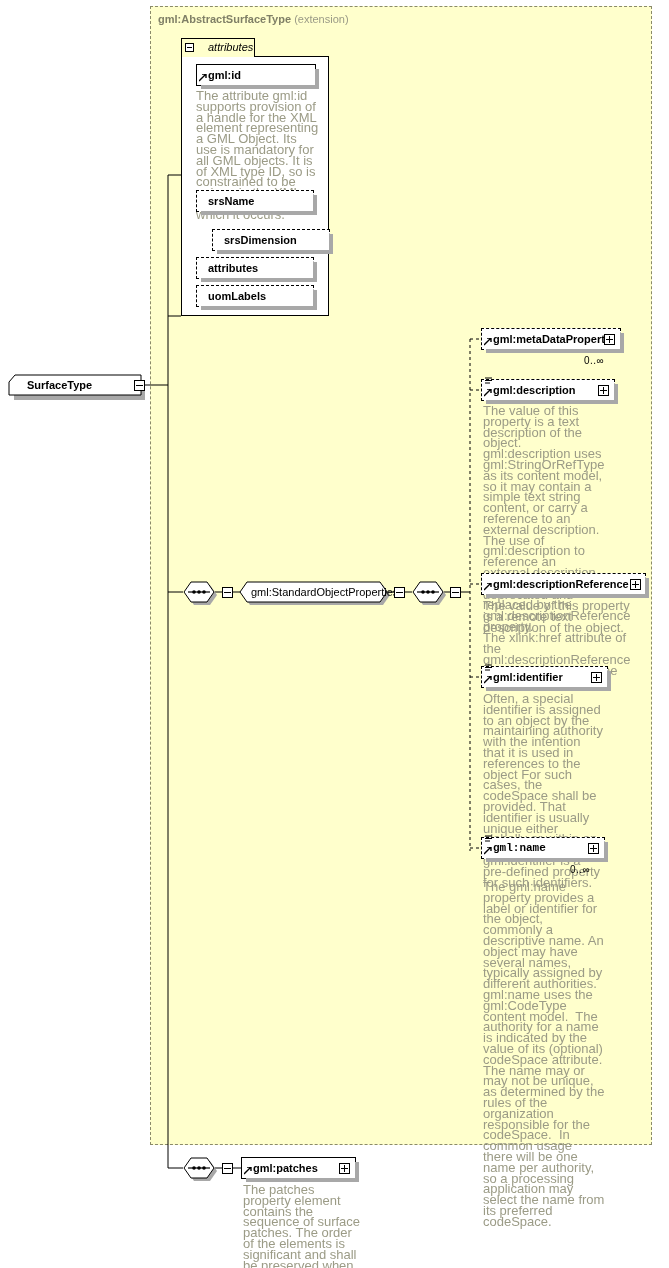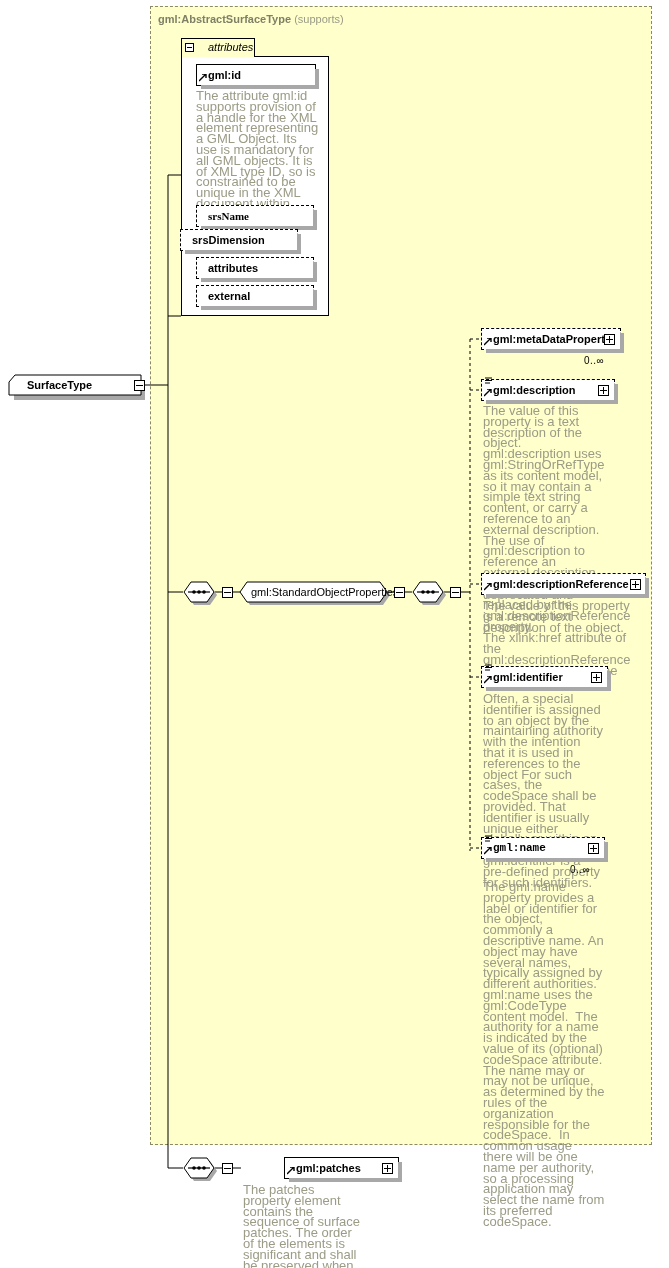--- a/index.html
+++ b/index.html
@@ -177,21 +177,21 @@
   svg.lines { position: absolute; left: 0; top: 0; overflow: visible; }
 </style>
 </head>
 <body>
 
 <div id="canvas">
 
   <div class="abs ext-region"></div>
   <div class="abs ext-label">
     <span>gml:AbstractSurfaceType</span>
-    <span class="paren">(supports)</span>
+    <span class="paren">(extension)</span>
   </div>
 
   <svg class="lines" width="669" height="1268">
 
     <line x1="143" y1="385" x2="168" y2="385" stroke="#000" stroke-width="1"></line>
 
     <line x1="168" y1="175" x2="168" y2="1168" stroke="#000" stroke-width="1"></line>
 
     <line x1="168" y1="175" x2="181" y2="175" stroke="#000" stroke-width="1"></line>
 
@@ -240,47 +240,47 @@
       <svg class="opt-arrow" viewBox="0 0 8 8">
         <path d="M 0,7 L 7,0 M 7,0 L 3,0 M 7,0 L 7,4" stroke="#000" stroke-width="1.4" fill="none"></path>
       </svg>
       <span class="lbl">gml:id</span>
       <span class="shadow-r"></span>
       <span class="shadow-b"></span>
     </div>
   </div>
   <div class="annot" style="left:196px; top:91px; width:123px;">The attribute gml:id supports provision of a handle for the XML element representing a GML Object. Its use is mandatory for all GML objects. It is of XML type ID, so is constrained to be unique in the XML document within which it occurs.</div>
 
-  <div class="abs" style="left:196px; top:205px; width:118px;font-family:Liberation Serif, serif;">
+  <div class="abs" style="left:196px; top:190px; width:118px;">
     <div class="nodebox dashed" style="width:118px; position:relative;">
       <span class="lbl">srsName</span>
       <span class="shadow-r"></span>
       <span class="shadow-b"></span>
     </div>
   </div>
 
-  <div class="abs" style="left:180px; top:229px; width:118px;">
+  <div class="abs" style="left:212px; top:229px; width:118px;">
     <div class="nodebox dashed" style="width:118px; position:relative;">
       <span class="lbl">srsDimension</span>
       <span class="shadow-r"></span>
       <span class="shadow-b"></span>
     </div>
   </div>
 
   <div class="abs" style="left:196px; top:257px; width:118px;">
     <div class="nodebox dashed" style="width:118px; position:relative;">
       <span class="lbl">attributes</span>
       <span class="shadow-r"></span>
       <span class="shadow-b"></span>
     </div>
   </div>
 
   <div class="abs" style="left:196px; top:285px; width:118px;">
     <div class="nodebox dashed" style="width:118px; position:relative;">
-      <span class="lbl">external</span>
+      <span class="lbl">uomLabels</span>
       <span class="shadow-r"></span>
       <span class="shadow-b"></span>
     </div>
   </div>
 
   <div class="abs seqbox" style="left:183px; top:581px;">
     <svg width="40" height="30">
       <path d="M 8,1 L 24,1 L 31,11 L 24,21 L 8,21 L 1,11 Z" fill="#a8a8a8" transform="translate(3,3)"></path>
       <path d="M 8,1 L 24,1 L 31,11 L 24,21 L 8,21 L 1,11 Z" fill="#fff" stroke="#000" stroke-width="1"></path>
       <line x1="5" y1="11" x2="27" y2="11" stroke="#000" stroke-width="1.2"></line>
@@ -399,21 +399,21 @@
       <path d="M 8,1 L 24,1 L 31,11 L 24,21 L 8,21 L 1,11 Z" fill="#fff" stroke="#000" stroke-width="1"></path>
       <line x1="5" y1="11" x2="27" y2="11" stroke="#000" stroke-width="1.2"></line>
       <circle cx="11" cy="11" r="1.8" fill="#000"></circle>
       <circle cx="16" cy="11" r="1.8" fill="#000"></circle>
       <circle cx="21" cy="11" r="1.8" fill="#000"></circle>
     </svg>
   </div>
   <div class="minus-sq" style="left:222px; top:1163px;"></div>
 
   <div class="abs" style="left:241px; top:1157px; width:115px;">
-    <div class="nodebox" style="width:115px; position:relative;margin-left:43px;">
+    <div class="nodebox" style="width:115px; position:relative;">
       <svg class="opt-arrow" viewBox="0 0 8 8">
         <path d="M 0,7 L 7,0 M 7,0 L 3,0 M 7,0 L 7,4" stroke="#000" stroke-width="1.4" fill="none"></path>
       </svg>
       <span class="lbl">gml:patches</span>
       <span class="plus-sq" style="right:5px; top:5px;"></span>
       <span class="shadow-r"></span>
       <span class="shadow-b"></span>
     </div>
   </div>
   <div class="annot" style="left:243px; top:1185px; width:118px;">The patches property element contains the sequence of surface patches. The order of the elements is significant and shall be preserved when processing the array.</div>

